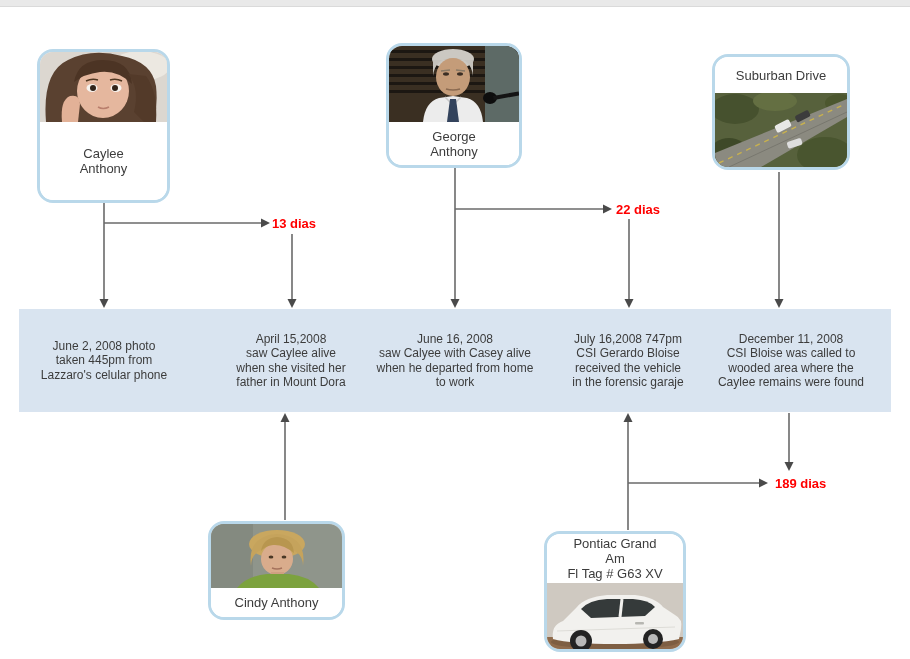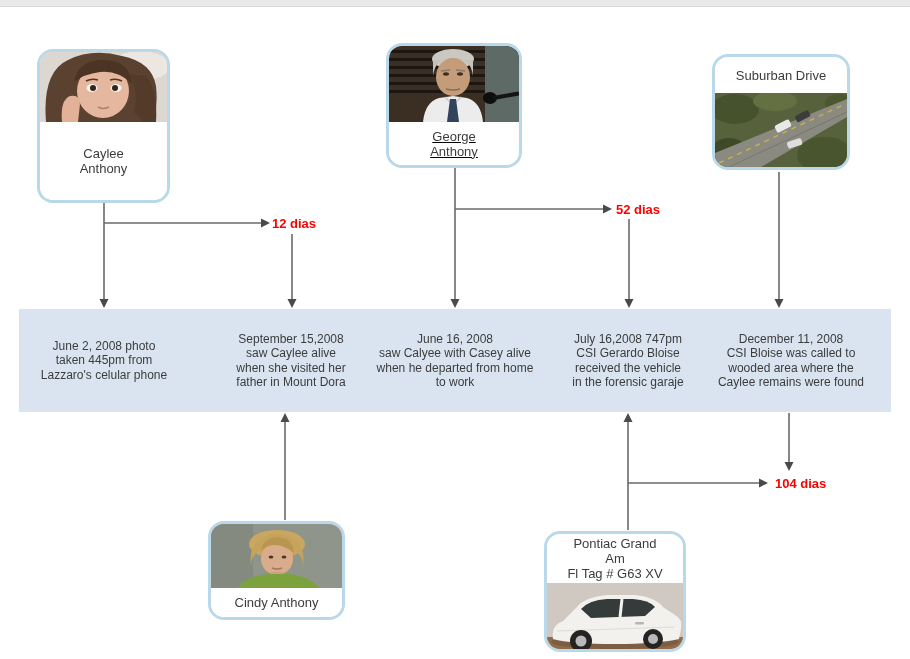--- a/index.html
+++ b/index.html
@@ -36,21 +36,21 @@
   }
   .card .photo { flex:0 0 auto; width:100%; overflow:hidden; background:#ddd; }
   .card .photo svg { display:block; width:100%; height:100%; }
   .card .label {
     flex:1 1 auto; display:flex; align-items:center; justify-content:center;
     font-size:13px; line-height:15px; color:#3c3c3c; text-align:center;
     background:#ffffff; white-space:pre-line; padding:2px 20px;border-radius:12px;
   }
   #card-caylee   { left:37px;  top:49px;  width:133px; height:154px; }
   #card-caylee .photo   { height:70px; }
-  #card-george   { left:386px; top:43px;  width:136px; height:125px;text-decoration:underline; }
+  #card-george   { left:386px; top:43px;  width:136px; height:125px; }
   #card-george .photo   { height:76px; }
   #card-suburban { left:712px; top:54px;  width:138px; height:116px; }
   #card-suburban .label { flex:0 0 36px; }
   #card-suburban .photo { height:74px; }
   #card-cindy    { left:208px; top:521px; width:137px; height:99px; }
   #card-cindy .photo    { height:64px; }
   #card-pontiac  { left:544px; top:531px; width:142px; height:121px; }
   #card-pontiac .label  { flex:0 0 40px; }
   #card-pontiac .photo  { height:75px; }
   
@@ -127,40 +127,40 @@
         <line x1="789" y1="413" x2="789" y2="462"></line>
         <polygon points="789,471 784.5,462 793.5,462" stroke="none"></polygon>
       </g>
     </g>
   </svg>
 
   <div class="band"></div>
   <div class="event e1">June 2, 2008 photo
 taken 445pm from
 Lazzaro's celular phone</div>
-  <div class="event e2">September 15,2008
+  <div class="event e2">April 15,2008
 saw Caylee alive
 when she visited her
 father in  Mount Dora</div>
   <div class="event e3">June 16, 2008
 saw Calyee with Casey alive
 when he departed from home
 to work</div>
   <div class="event e4">July 16,2008 747pm
 CSI Gerardo Bloise
 received the vehicle
 in the forensic garaje</div>
   <div class="event e5">December 11, 2008
 CSI Bloise was called to
 wooded area where the
 Caylee remains were found</div>
 
-  <div class="duration" id="dur-13">12 dias</div>
-  <div class="duration" id="dur-31">52 dias</div>
-  <div class="duration" id="dur-149">104 dias</div>
+  <div class="duration" id="dur-13">13 dias</div>
+  <div class="duration" id="dur-31">22 dias</div>
+  <div class="duration" id="dur-149">189 dias</div>
 
   <div class="card" id="card-caylee">
     <div class="photo">
       <svg viewBox="0 0 127 70" preserveAspectRatio="xMidYMid slice">
         <rect width="127" height="70" fill="#dcd7d0"></rect>
         <ellipse cx="100" cy="14" rx="30" ry="15" fill="#ece8e1"></ellipse>
         <path d="M6,70 Q2,20 28,8 Q52,-4 82,4 Q112,10 116,34 Q118,52 114,70 Z" fill="#5a4130"></path>
         <ellipse cx="63" cy="39" rx="26" ry="27" fill="#e5b79e"></ellipse>
         <path d="M34,30 Q38,8 63,8 Q90,8 92,32 Q78,18 60,20 Q44,22 34,30 Z" fill="#4c3424"></path>
         <path d="M88,22 Q100,36 94,60 L104,70 L116,70 Q118,40 106,24 Z" fill="#533a29"></path>

